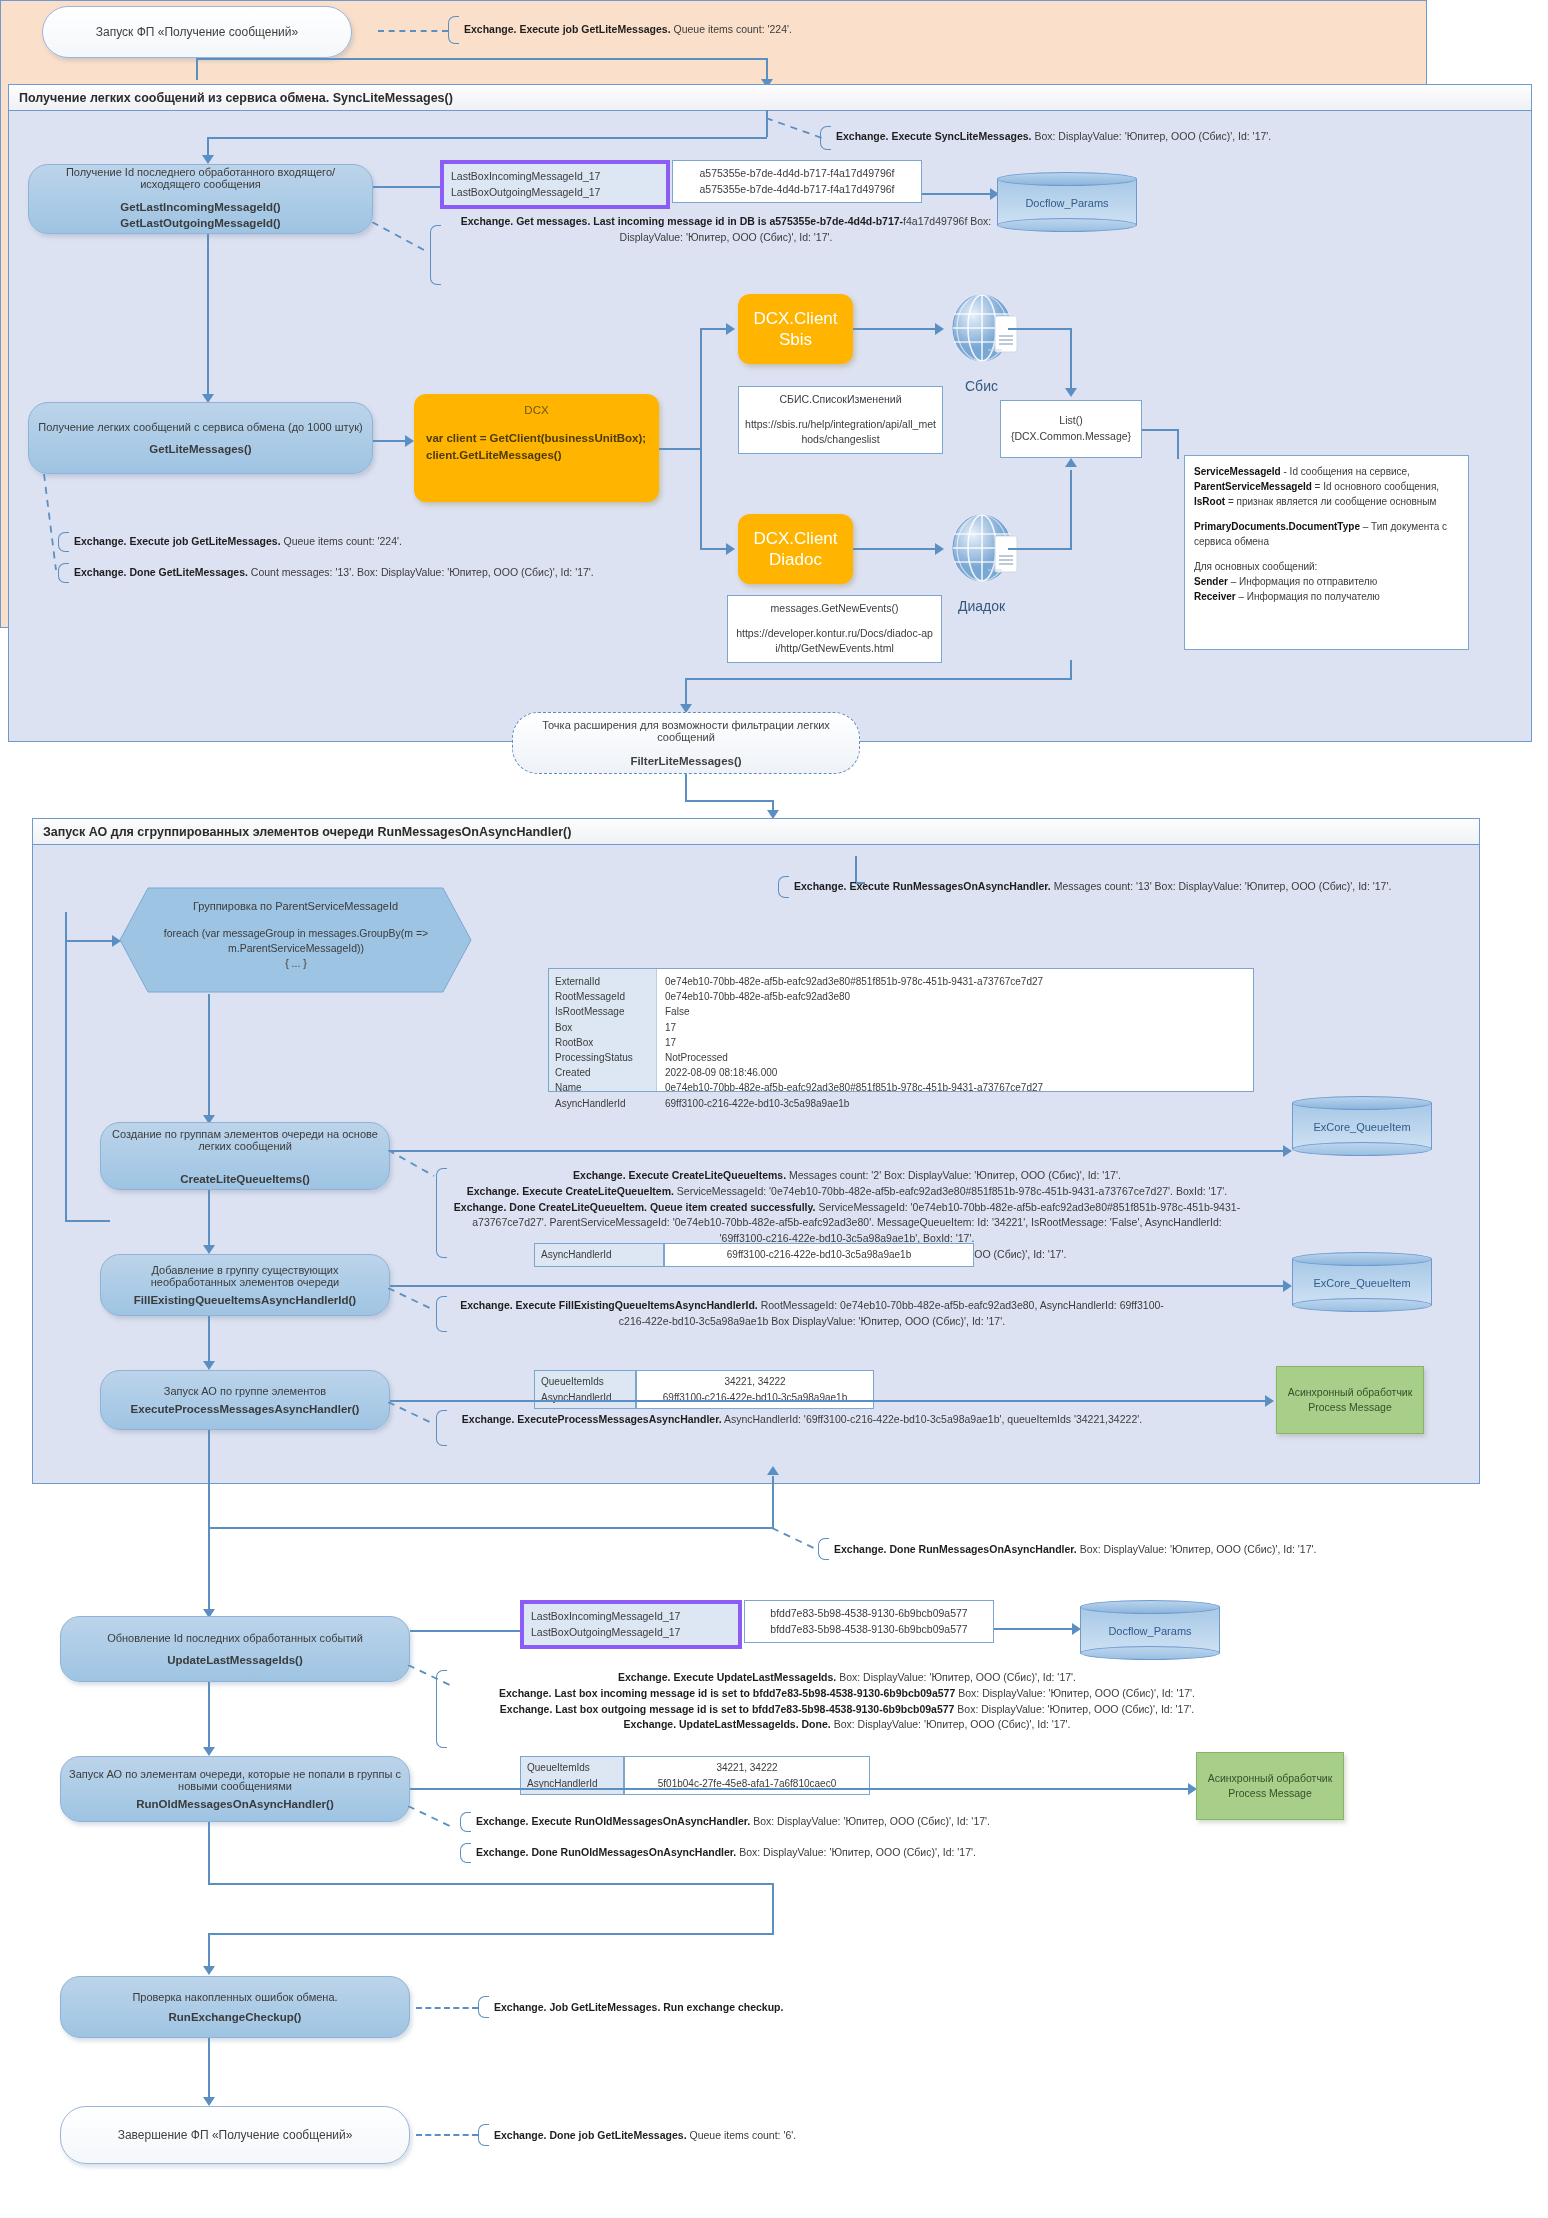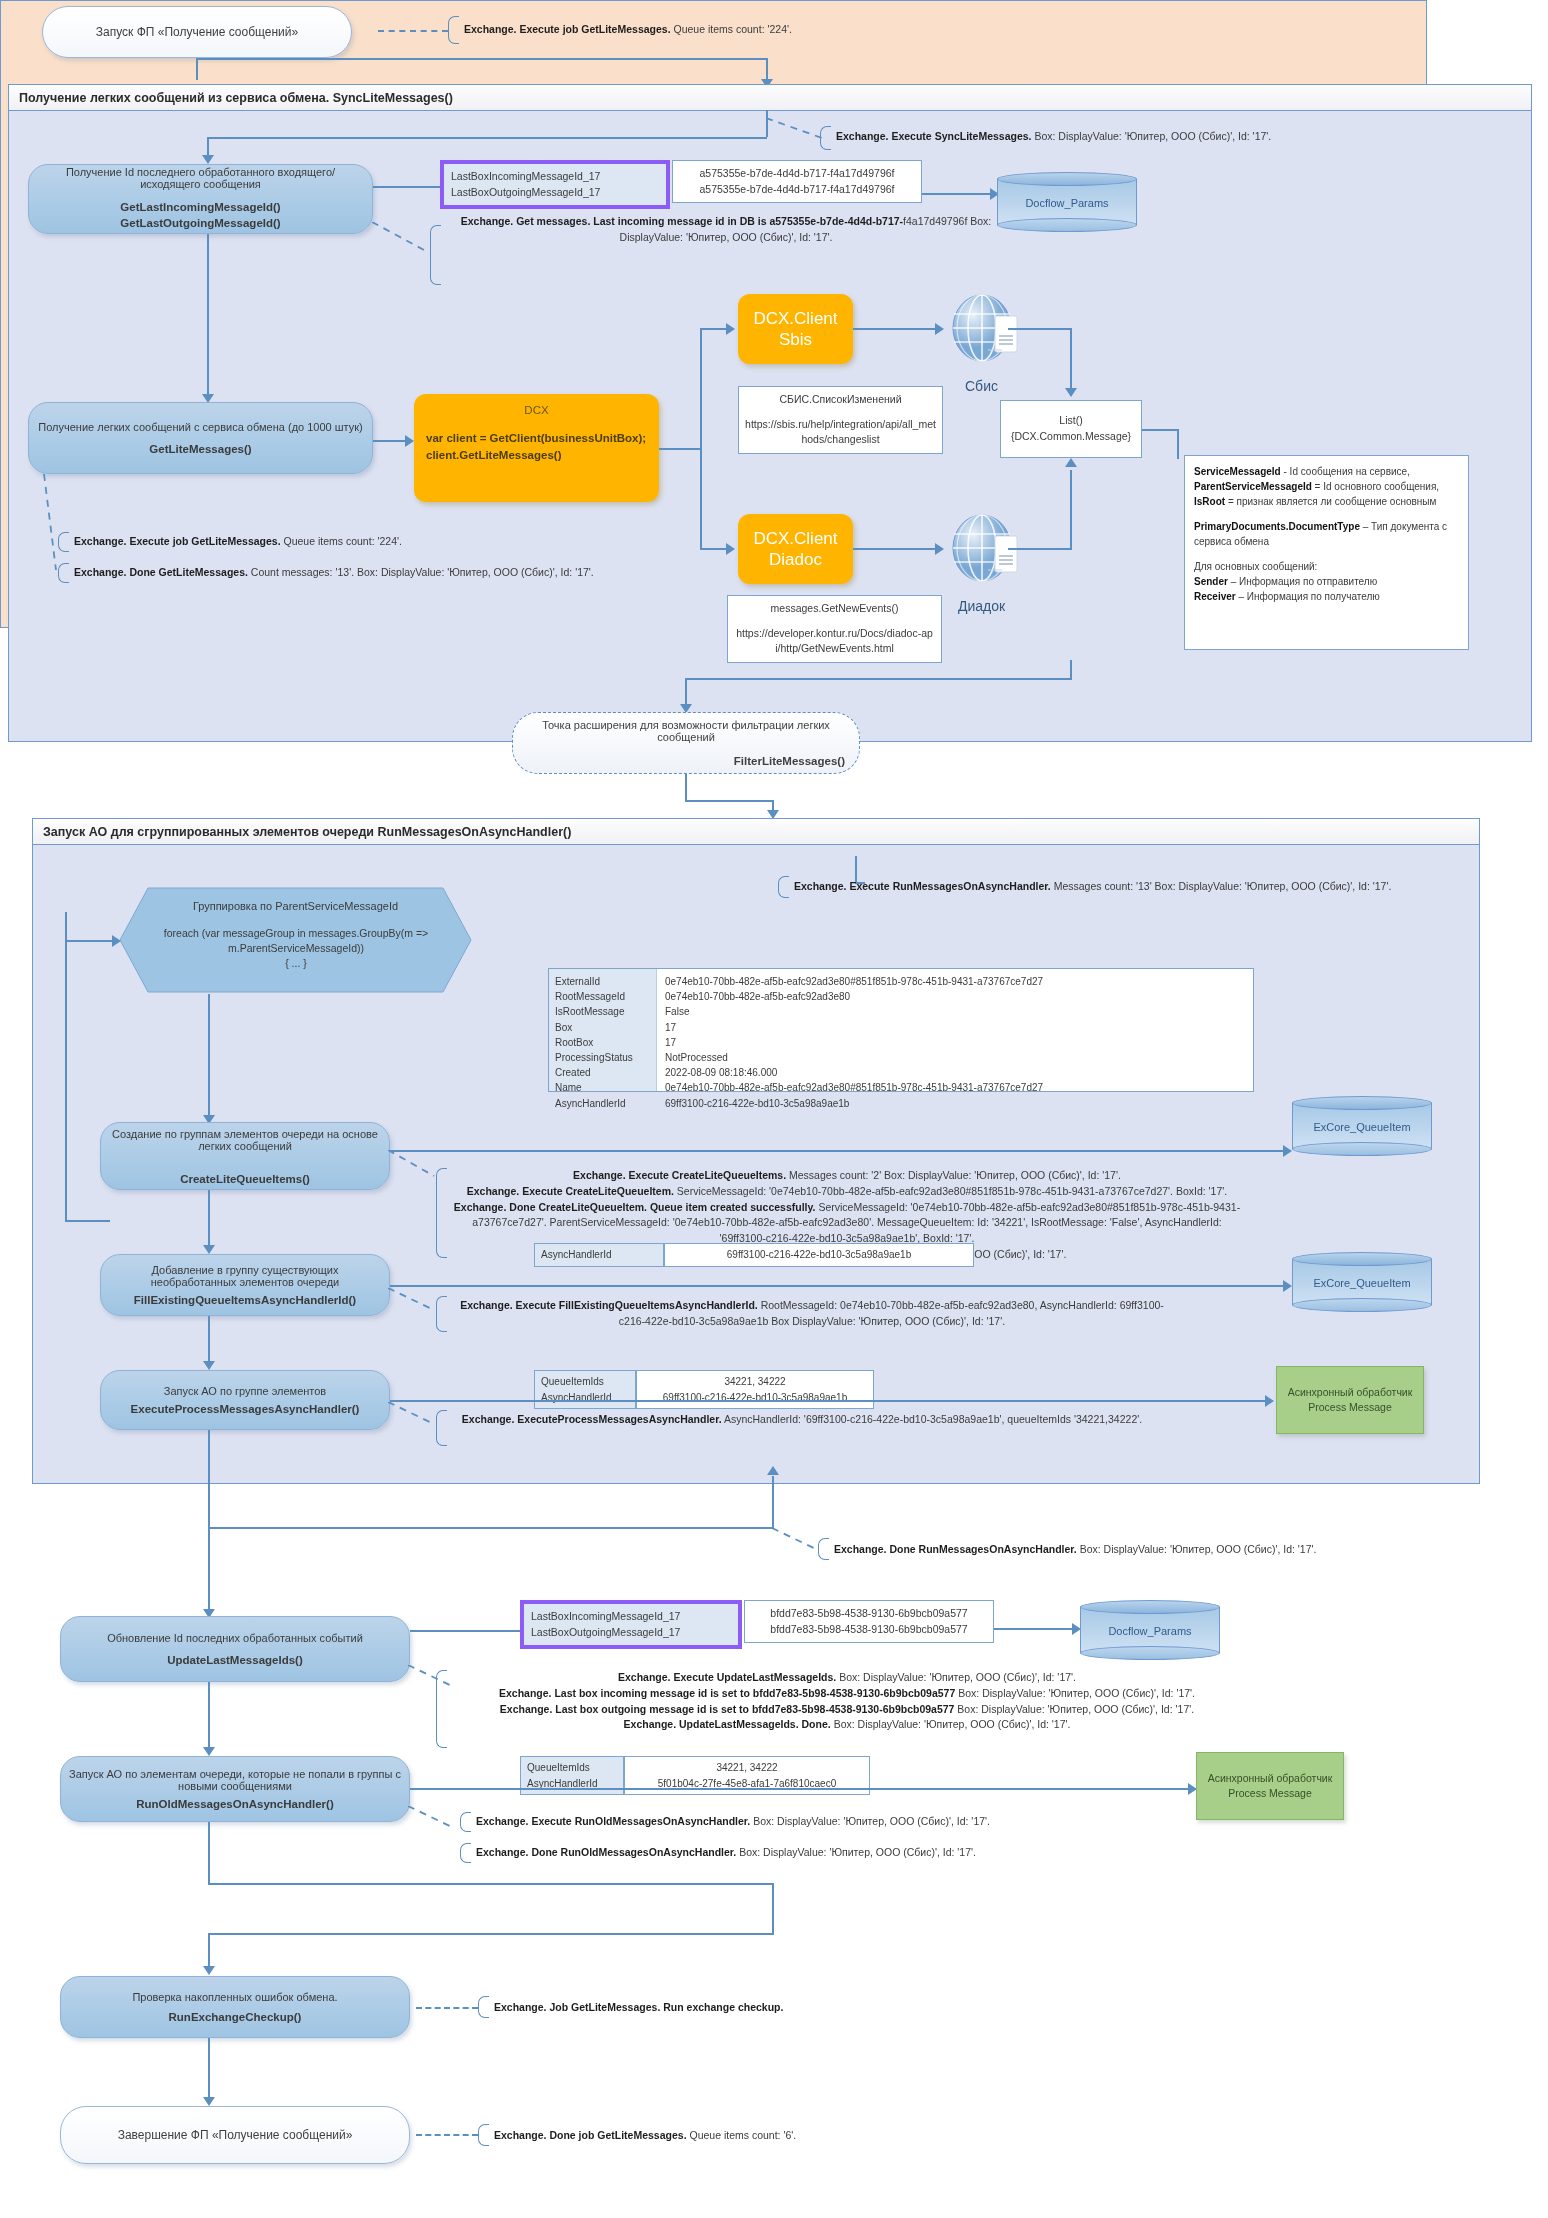--- a/index.html
+++ b/index.html
@@ -48,21 +48,21 @@
     padding:4px 8px;
     box-shadow:2px 3px 4px rgba(120,140,170,.3);
   }
   .proc .sub { font-weight:bold; margin-top:10px; font-size:11.5px; }
 
   .dashnode {
     position:absolute;
     border:1.5px dashed #5b8fc2;
     border-radius:26px;
     background:linear-gradient(180deg,#ffffff 0%,#eef2f8 100%);
-    display:flex; flex-direction:column; align-items:flex-end; justify-content:center;
+    display:flex; flex-direction:column; align-items:center; justify-content:center;
     text-align:center; font-size:11px; color:#3f3f3f; padding:4px 14px;
   }
   .dashnode .sub { font-weight:bold; margin-top:12px; font-size:11.5px; }
 
   
   .orange {
     position:absolute; background:#ffb400; border-radius:12px;
     color:#ffffff; font-size:17px; text-align:center;
     display:flex; align-items:center; justify-content:center;
     box-shadow:2px 3px 5px rgba(150,130,70,.35);

